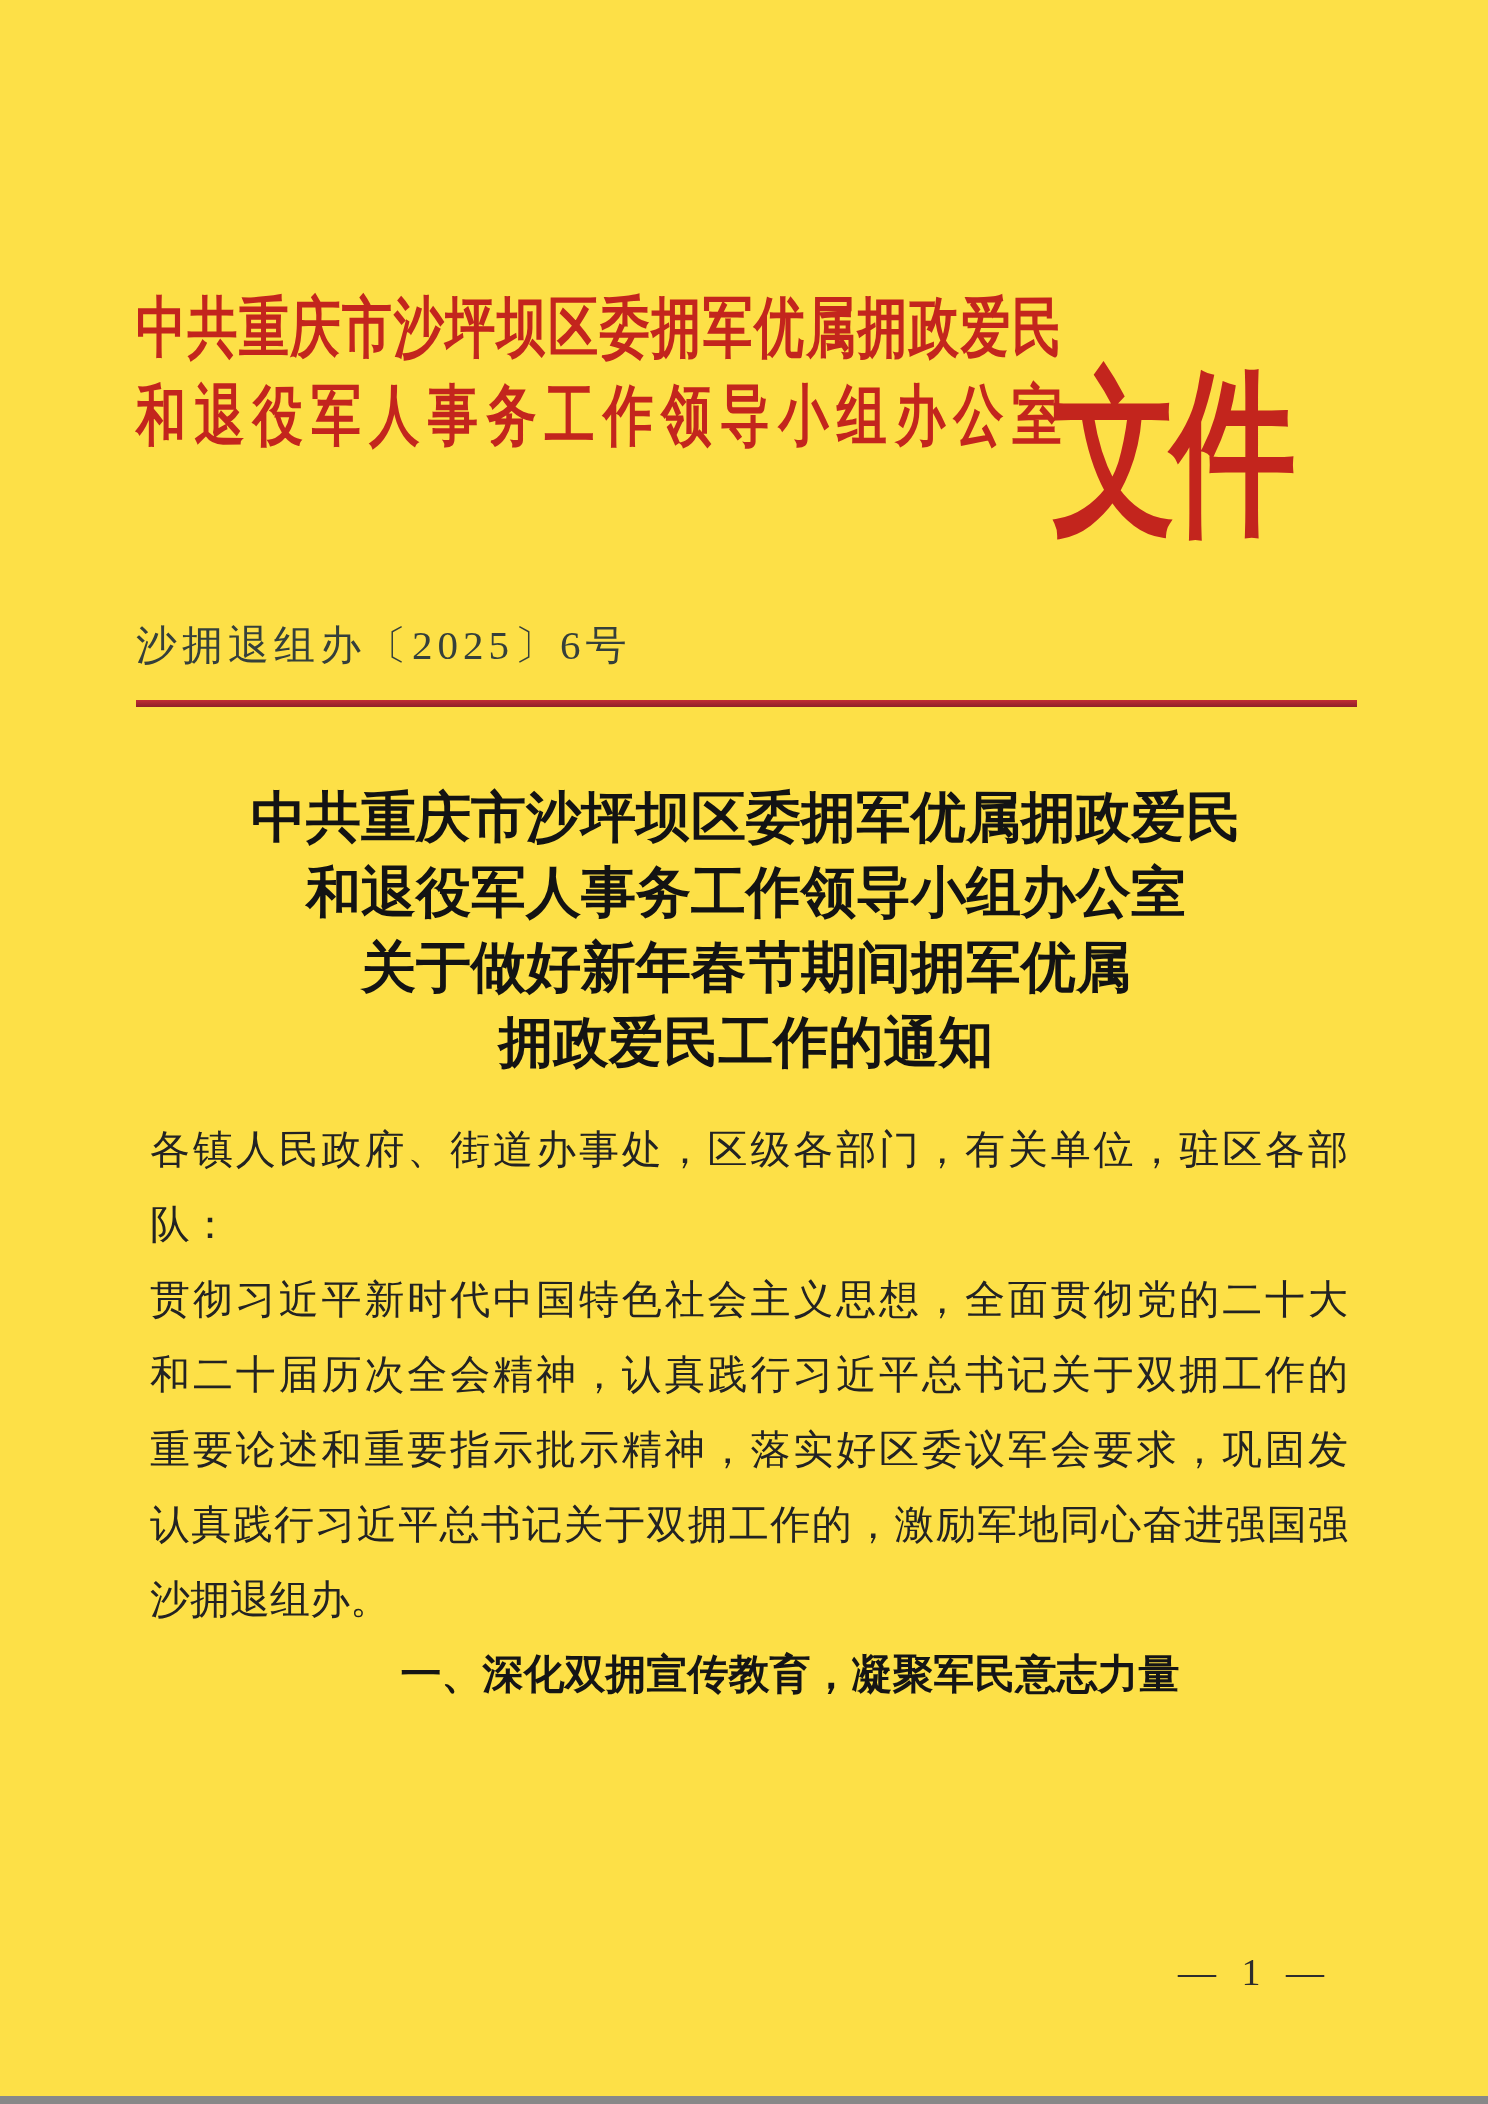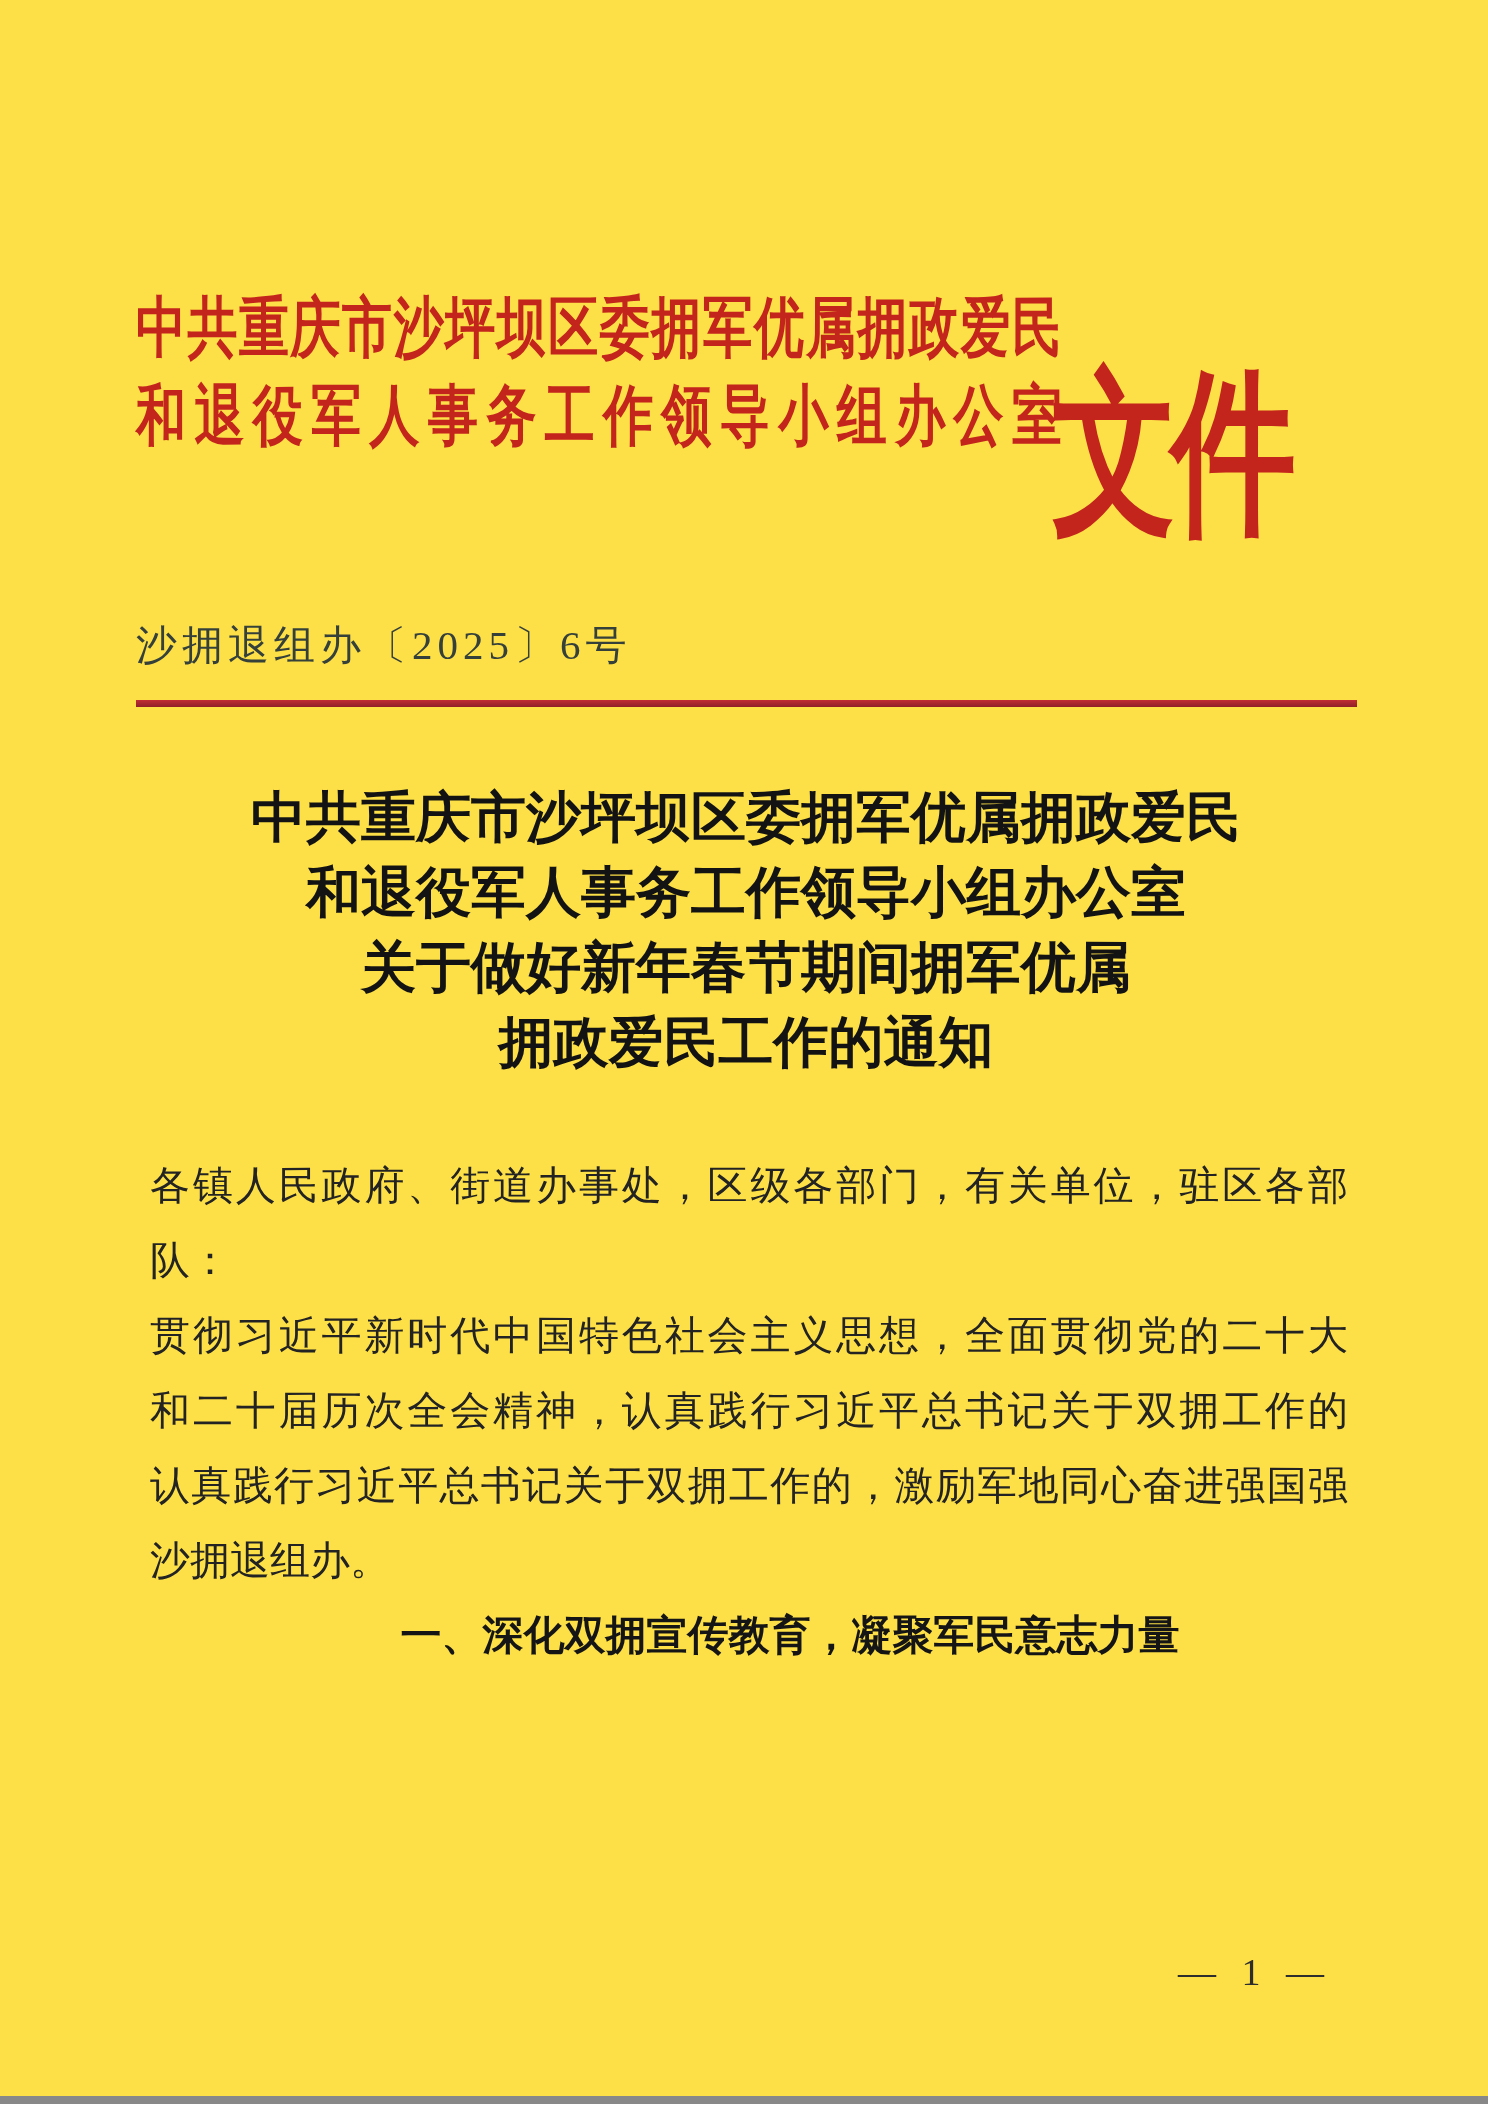--- a/index.html
+++ b/index.html
@@ -61,21 +61,21 @@
     left:136px; top:780px; width:1220px;
     text-align:center;
     font-weight:bold;
     color:#131313;
     font-size:55px;
     line-height:75px;
   }
   
   .body-block {
     position:absolute;
-    left:150px; top:1148px; width:1198px;
+    left:150px; top:1112px; width:1198px;
     font-size:40px;
     line-height:75px;
     color:#232323;
   }
   .body-line {
     height:75px;
     text-align:justify;
     text-align-last:justify;
   }
   .body-line.plain {
@@ -123,20 +123,21 @@
     <div>关于做好新年春节期间拥军优属</div>
     <div>拥政爱民工作的通知</div>
   </div>
 
   <div class="body-block">
     <div class="body-line">各镇人民政府、街道办事处，区级各部门，有关单位，驻区各部</div>
     <div class="body-line plain">队：</div>
 
     <div class="body-line">贯彻习近平新时代中国特色社会主义思想，全面贯彻党的二十大</div>
     <div class="body-line">和二十届历次全会精神，认真践行习近平总书记关于双拥工作的</div>
+    <div class="body-line">重要论述和重要指示批示精神，落实好区委议军会要求，巩固发</div>
     <div class="body-line">认真践行习近平总书记关于双拥工作的，激励军地同心奋进强国强</div>
     <div class="body-line plain">沙拥退组办。</div>
 
     <div class="section-heading">一、深化双拥宣传教育，凝聚军民意志力量</div>
   </div>
 
   <div class="page-number">— 1 —</div>
 
 </div>
 

